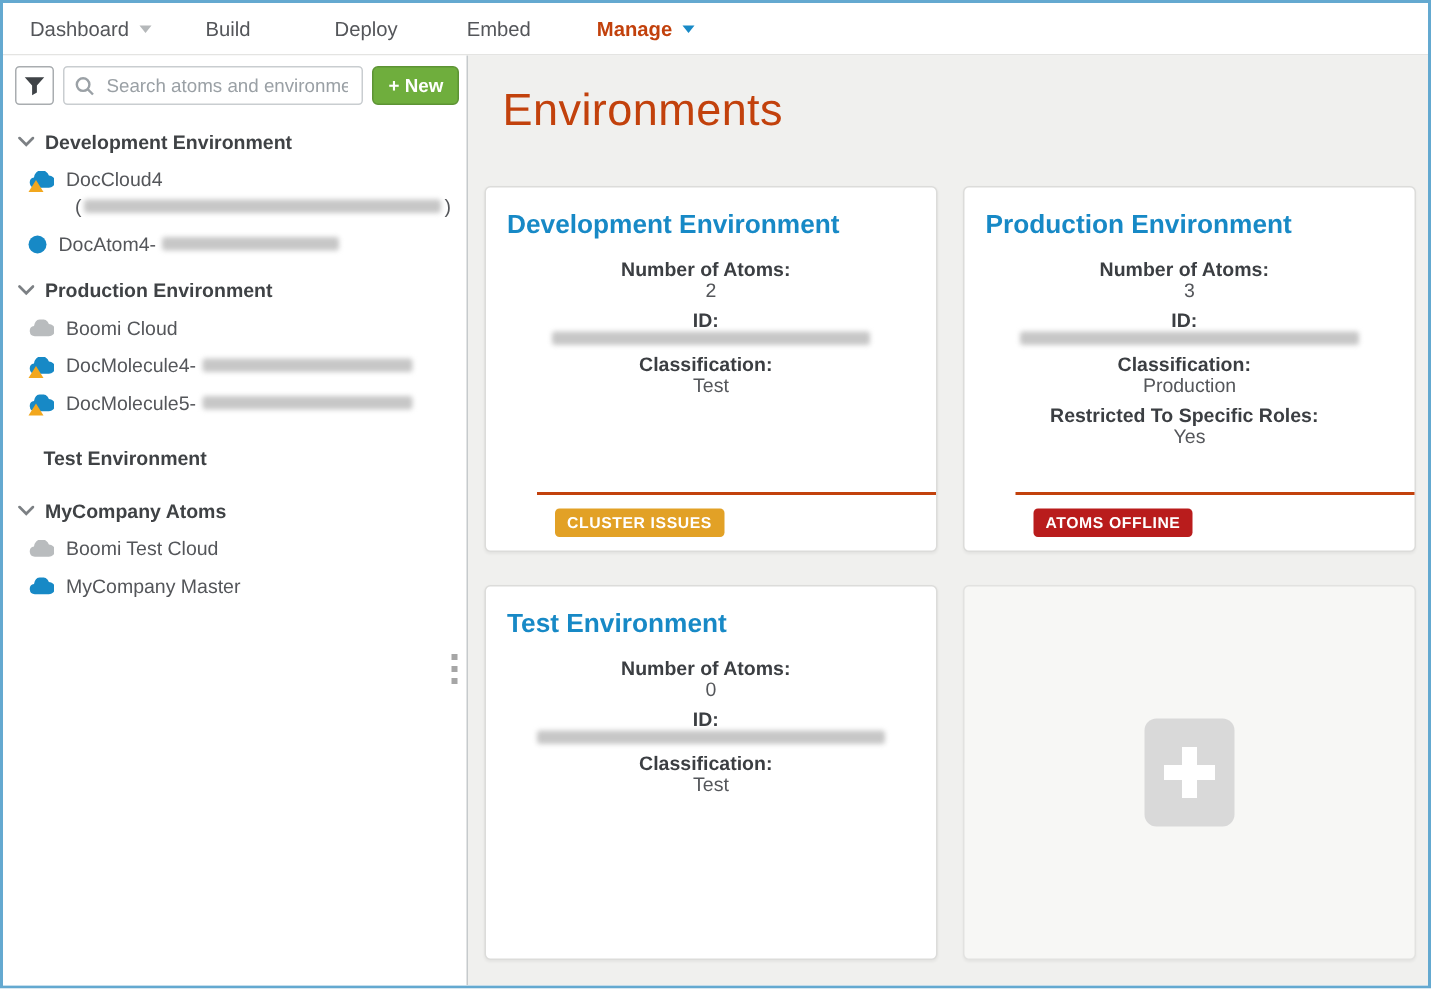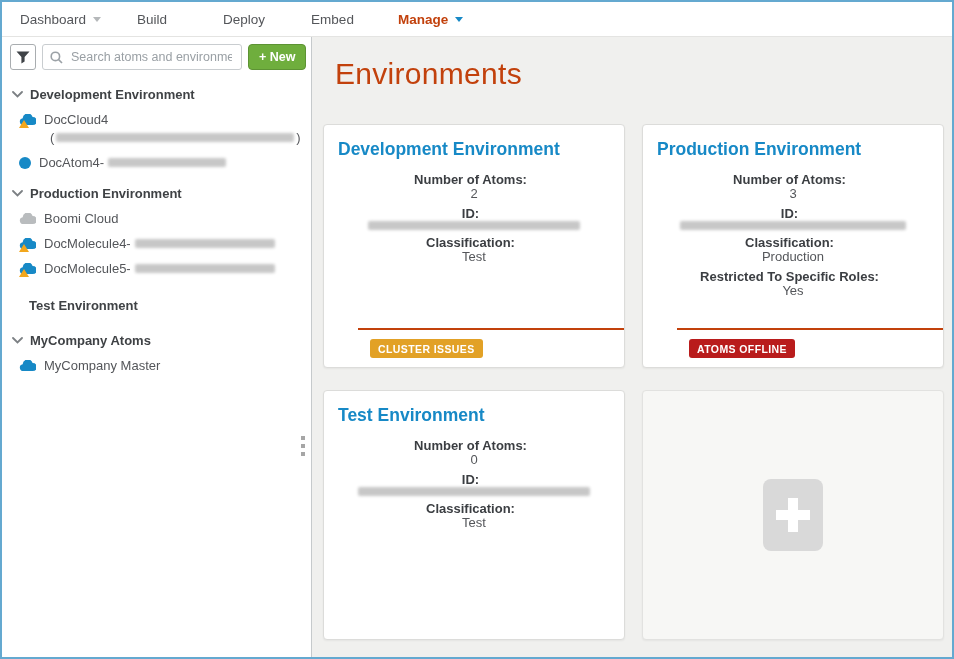--- a/index.html
+++ b/index.html
@@ -207,20 +207,28 @@
             <span class="chev">
               <svg width="11" height="7" viewBox="0 0 11 7">
                   <path d="M1 1l4.5 4.5L10 1" fill="none" stroke="#7c8084" stroke-width="1.8" stroke-linecap="round"></path>
                 </svg>
             </span>
             <span>MyCompany Atoms</span>
           </div>
           <div class="tree-item">
             <span class="icon-wrap">
               <svg width="17" height="12" viewBox="0 0 20 14">
+                  <path d="M16 13H5a4 4 0 0 1-.7-7.94A6 6 0 0 1 16 3.5a4.75 4.75 0 0 1 0 9.5z" fill="#b9bcbe"></path>
+                </svg>
+            </span>
+            <span>Boomi Test Cloud</span>
+          </div>
+          <div class="tree-item">
+            <span class="icon-wrap">
+              <svg width="17" height="12" viewBox="0 0 20 14">
                   <path d="M16 13H5a4 4 0 0 1-.7-7.94A6 6 0 0 1 16 3.5a4.75 4.75 0 0 1 0 9.5z" fill="#1789c6"></path>
                 </svg>
             </span>
             <span>MyCompany Master</span>
           </div>
         </div>
 
       </div>
     </div>
 

